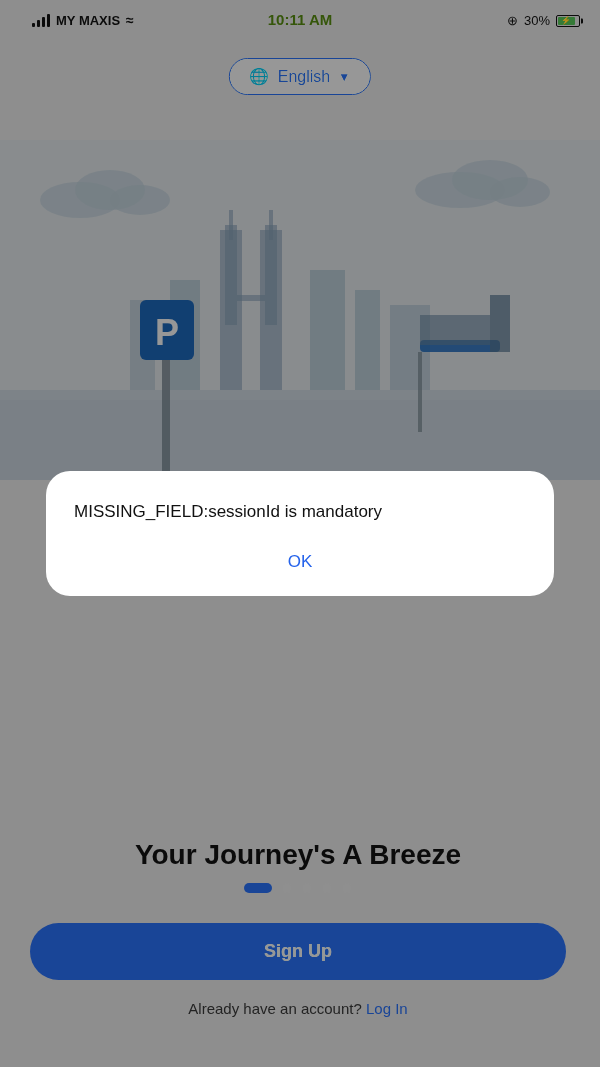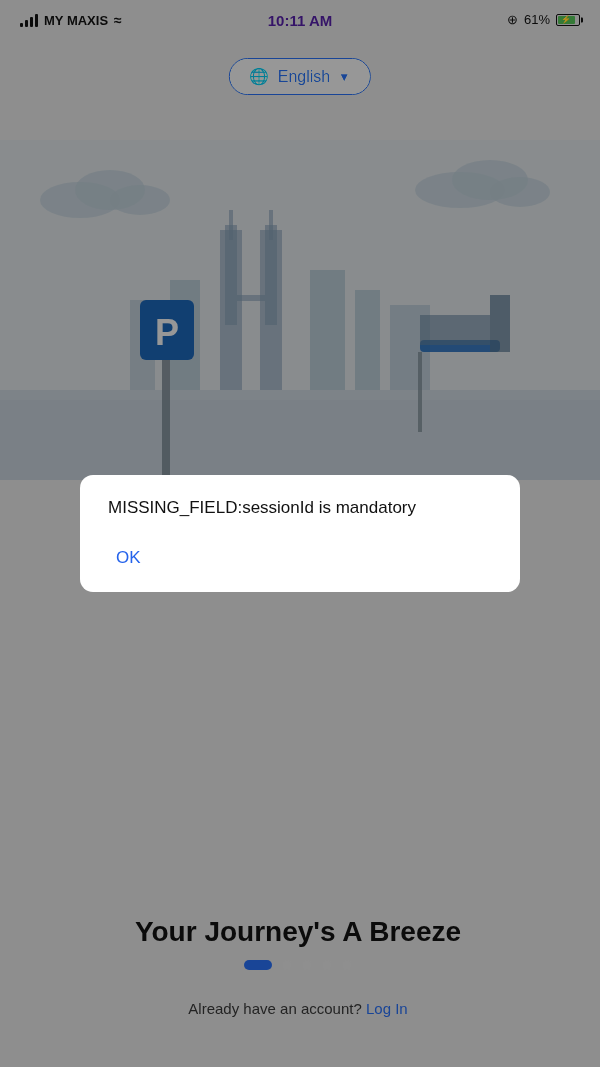--- a/index.html
+++ b/index.html
@@ -11,22 +11,22 @@
       background: #e8e8e8;
       font-family: -apple-system, BlinkMacSystemFont, 'Helvetica Neue', Arial, sans-serif;
       overflow: hidden;
       position: relative;
     }
 
     
     .status-bar {
       display: flex;
       justify-content: space-between;
-      align-items: flex-start;
-      padding: 12px 20px 8px 20px;
+      align-items: flex-end;
+      padding: 12px 20px 8px 32px;
       background: transparent;
       position: relative;
       z-index: 10;
     }
 
     .status-left {
       display: flex;
       align-items: center;
       gap: 6px;
       font-size: 13px;
@@ -47,21 +47,21 @@
       border-radius: 1px;
     }
 
     .wifi-icon {
       font-size: 14px;
     }
 
     .status-center {
       font-size: 15px;
       font-weight: 600;
-      color: #4c1d95;
+      color: #4d7c0f;
       position: absolute;
       left: 50%;
       transform: translateX(-50%);
     }
 
     .status-right {
       display: flex;
       align-items: center;
       gap: 6px;
       font-size: 13px;
@@ -258,37 +258,37 @@
       bottom: 0;
       background: rgba(0,0,0,0.3);
       z-index: 100;
       display: flex;
       align-items: center;
       justify-content: center;
     }
 
     .modal-dialog {
       background: white;
-      border-radius: 13px;
-      padding: 20px 28px 20px 28px;
-      width: 440px;
+      border-radius: 24px;
+      padding: 28px 28px 20px 28px;
+      width: 508px;
       max-width: 90%;
       position: relative;
     }
 
     .modal-message {
       font-size: 17px;
       color: #111;
       line-height: 1.5;
       margin-bottom: 24px;
     }
 
     .modal-actions {
       display: flex;
-      justify-content: flex-start;
+      justify-content: center;
     }
 
     .modal-ok-button {
       background: none;
       border: none;
       color: #2563eb;
       font-size: 17px;
       font-weight: 500;
       cursor: pointer;
       padding: 4px 8px;
@@ -304,21 +304,21 @@
       <div class="signal-bar" style="height:7px;"></div>
       <div class="signal-bar" style="height:10px;"></div>
       <div class="signal-bar" style="height:13px;"></div>
     </div>
     <span>MY MAXIS</span>
     <span class="wifi-icon">≈</span>
   </div>
   <div class="status-center">10:11 AM</div>
   <div class="status-right">
     <span style="font-size:13px;">⊕</span>
-    <span>61%</span>
+    <span>30%</span>
     <div class="battery-icon">
       <div class="battery-body">
         <div class="battery-fill">
           <span class="battery-bolt">⚡</span>
         </div>
       </div>
     </div>
   </div>
 </div>
 
@@ -378,20 +378,21 @@
     <h1 class="journey-title">Your Journey's A Breeze</h1>
 
     <div class="dots-container">
       <div class="dot active"></div>
       <div class="dot"></div>
       <div class="dot"></div>
       <div class="dot"></div>
       <div class="dot"></div>
     </div>
 
+    <button class="signup-button">Sign Up</button>
 
     <div class="login-row">
       <span>Already have an account?</span>
       <a href="#" class="login-link">Log In</a>
     </div>
   </div>
 </div>
 
 <div class="modal-overlay">
   <div class="modal-dialog">

